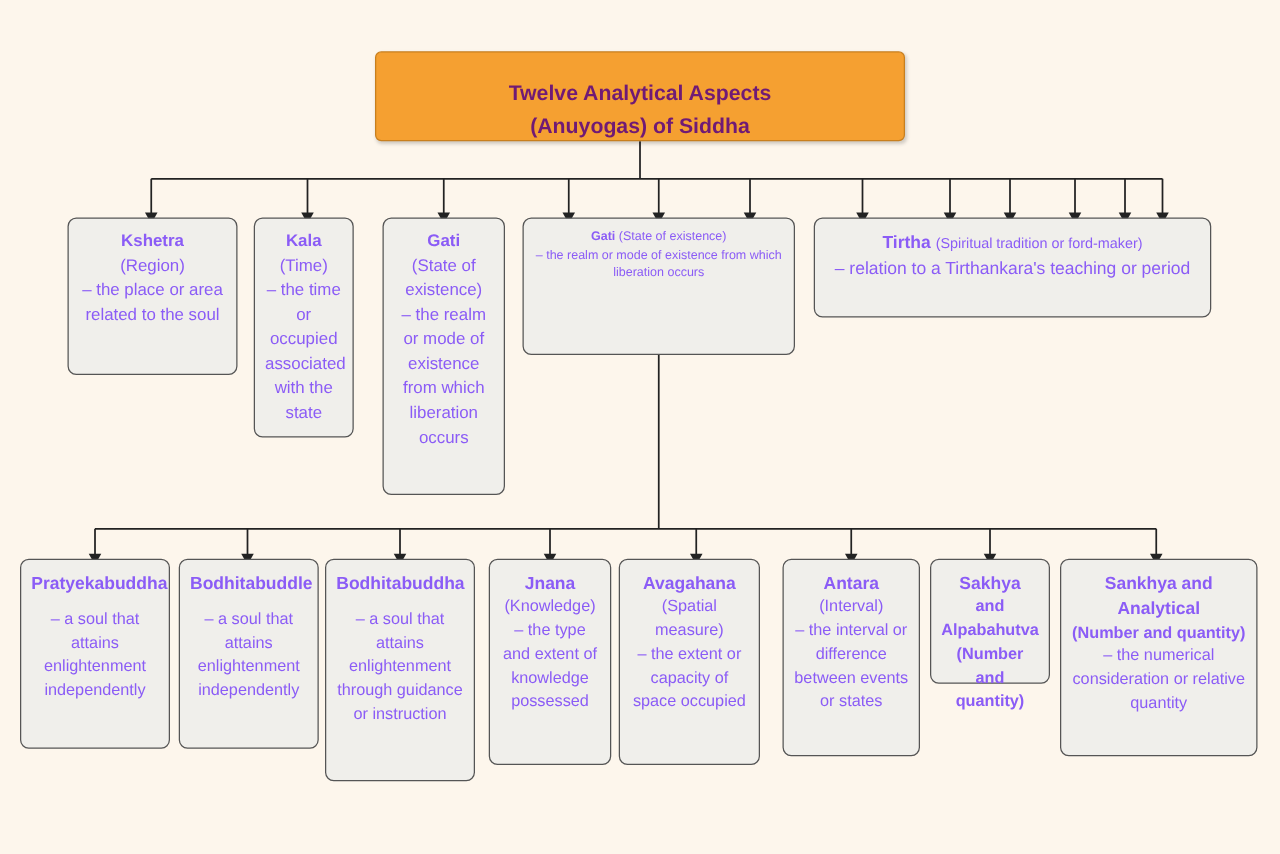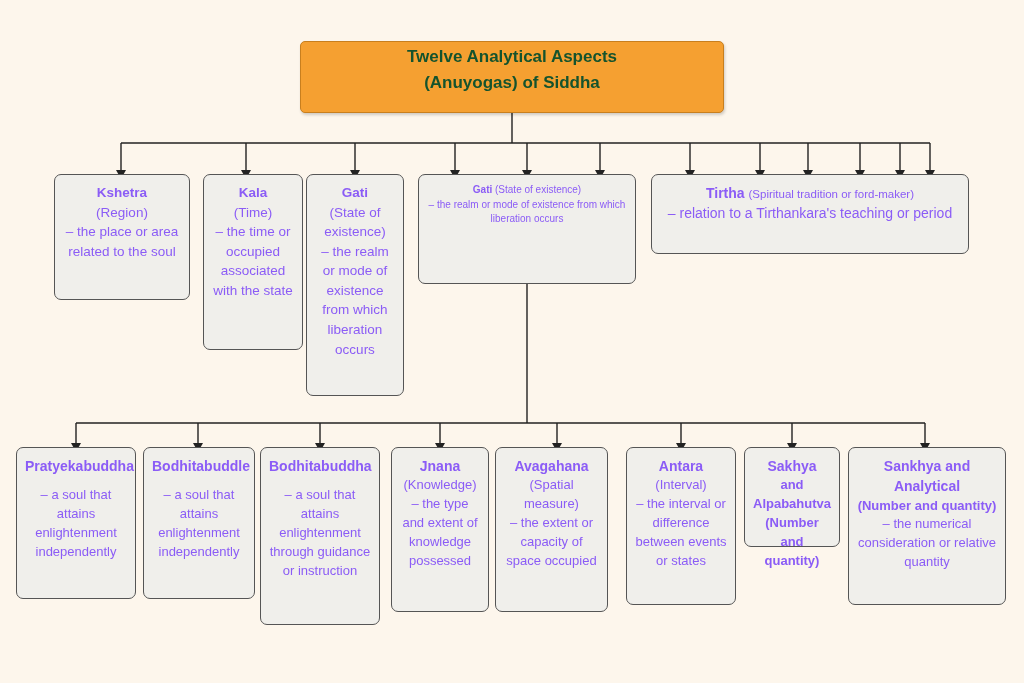--- a/index.html
+++ b/index.html
@@ -35,25 +35,25 @@
     background: #f0efeb;
     text-align: center;
     color: #8b5cf6;
     line-height: 1.45;
     padding: 8px 8px;
   }
   .node.root {
     background: #f5a031;
     border: 1px solid #c87f1e;
     border-radius: 5px;
-    color: #14532d;
+    color: #701a75;
     font-weight: bold;
     font-size: 17px;
     line-height: 1.5;
-    padding: 2px 10px;
+    padding: 20px 10px;
     box-shadow: 1px 2px 3px rgba(0,0,0,0.18);
   }
   .node .title {
     font-weight: bold;
   }
   .node .sub {
     font-weight: normal;
   }
   .node .desc {
     font-weight: normal;
@@ -133,21 +133,21 @@
     <div>Twelve Analytical Aspects</div>
     <div>(Anuyogas) of Siddha</div>
   </div>
 
   <div class="node" style="left:54px; top:174px; width:136px; height:126px; font-size:13.5px;">
     <div class="title">Kshetra</div>
     <div class="sub">(Region)</div>
     <div class="desc">– the place or area related to the soul</div>
   </div>
 
-  <div class="node" style="left:203px; top:174px; width:100px; height:176px; font-size:13.5px;">
+  <div class="node" style="left:203px; top:174px; width:80px; height:176px; font-size:13.5px;">
     <div class="title">Kala</div>
     <div class="sub">(Time)</div>
     <div class="desc">– the time or occupied associated with the state</div>
   </div>
 
   <div class="node" style="left:306px; top:174px; width:98px; height:222px; font-size:13.5px;">
     <div class="title">Gati</div>
     <div class="sub">(State of existence)</div>
     <div class="desc">– the realm or mode of existence from which liberation occurs</div>
   </div>

